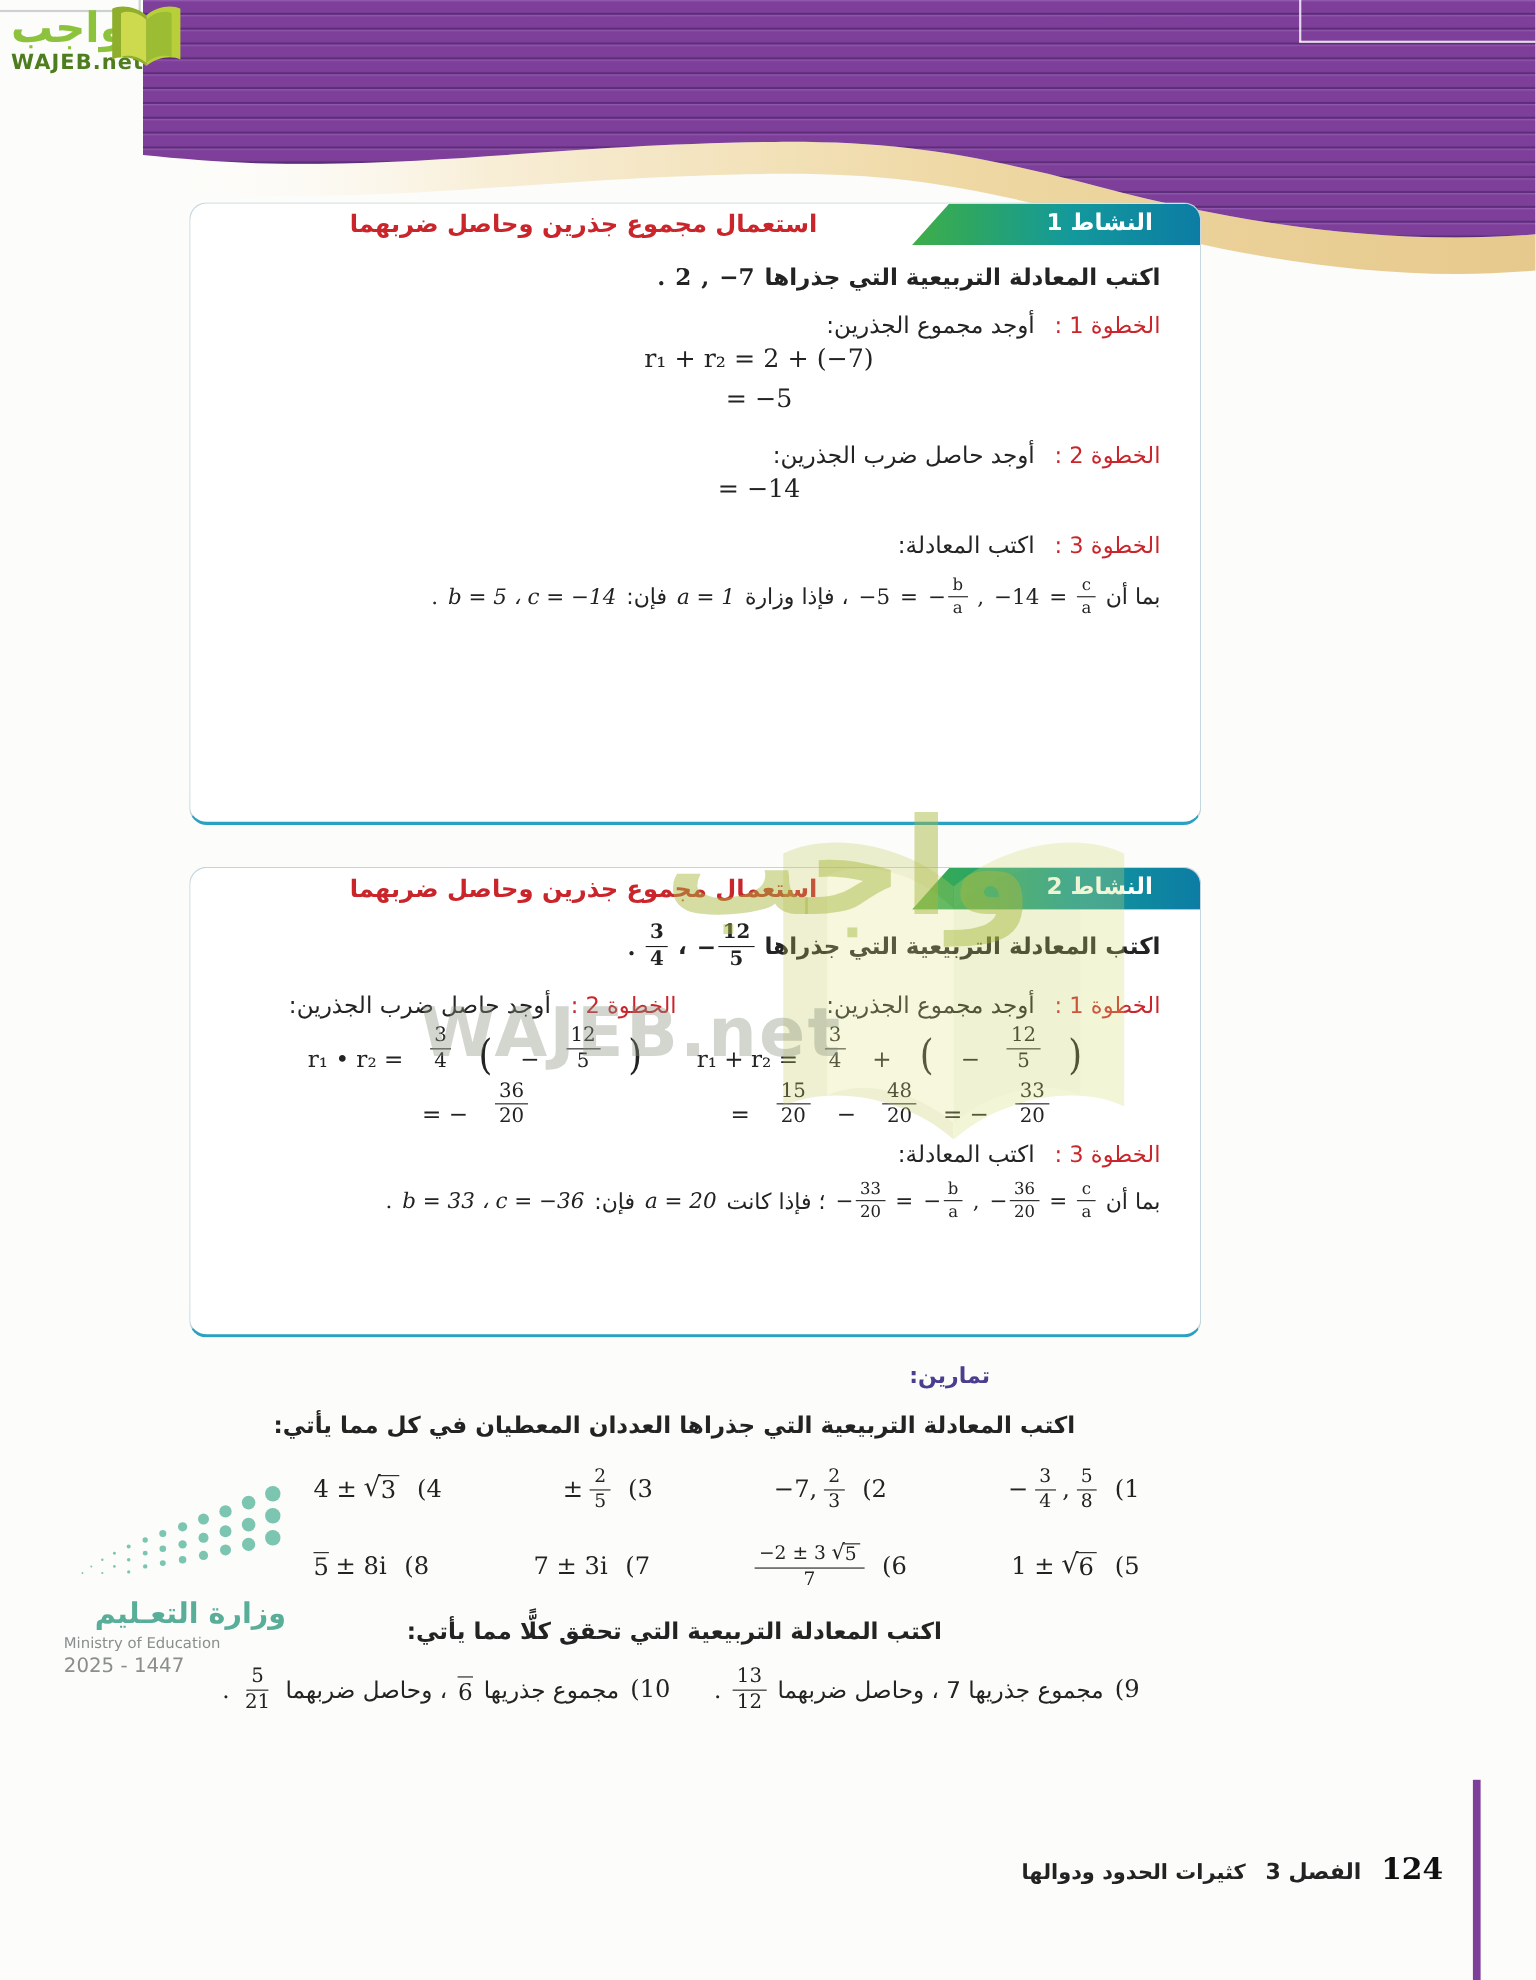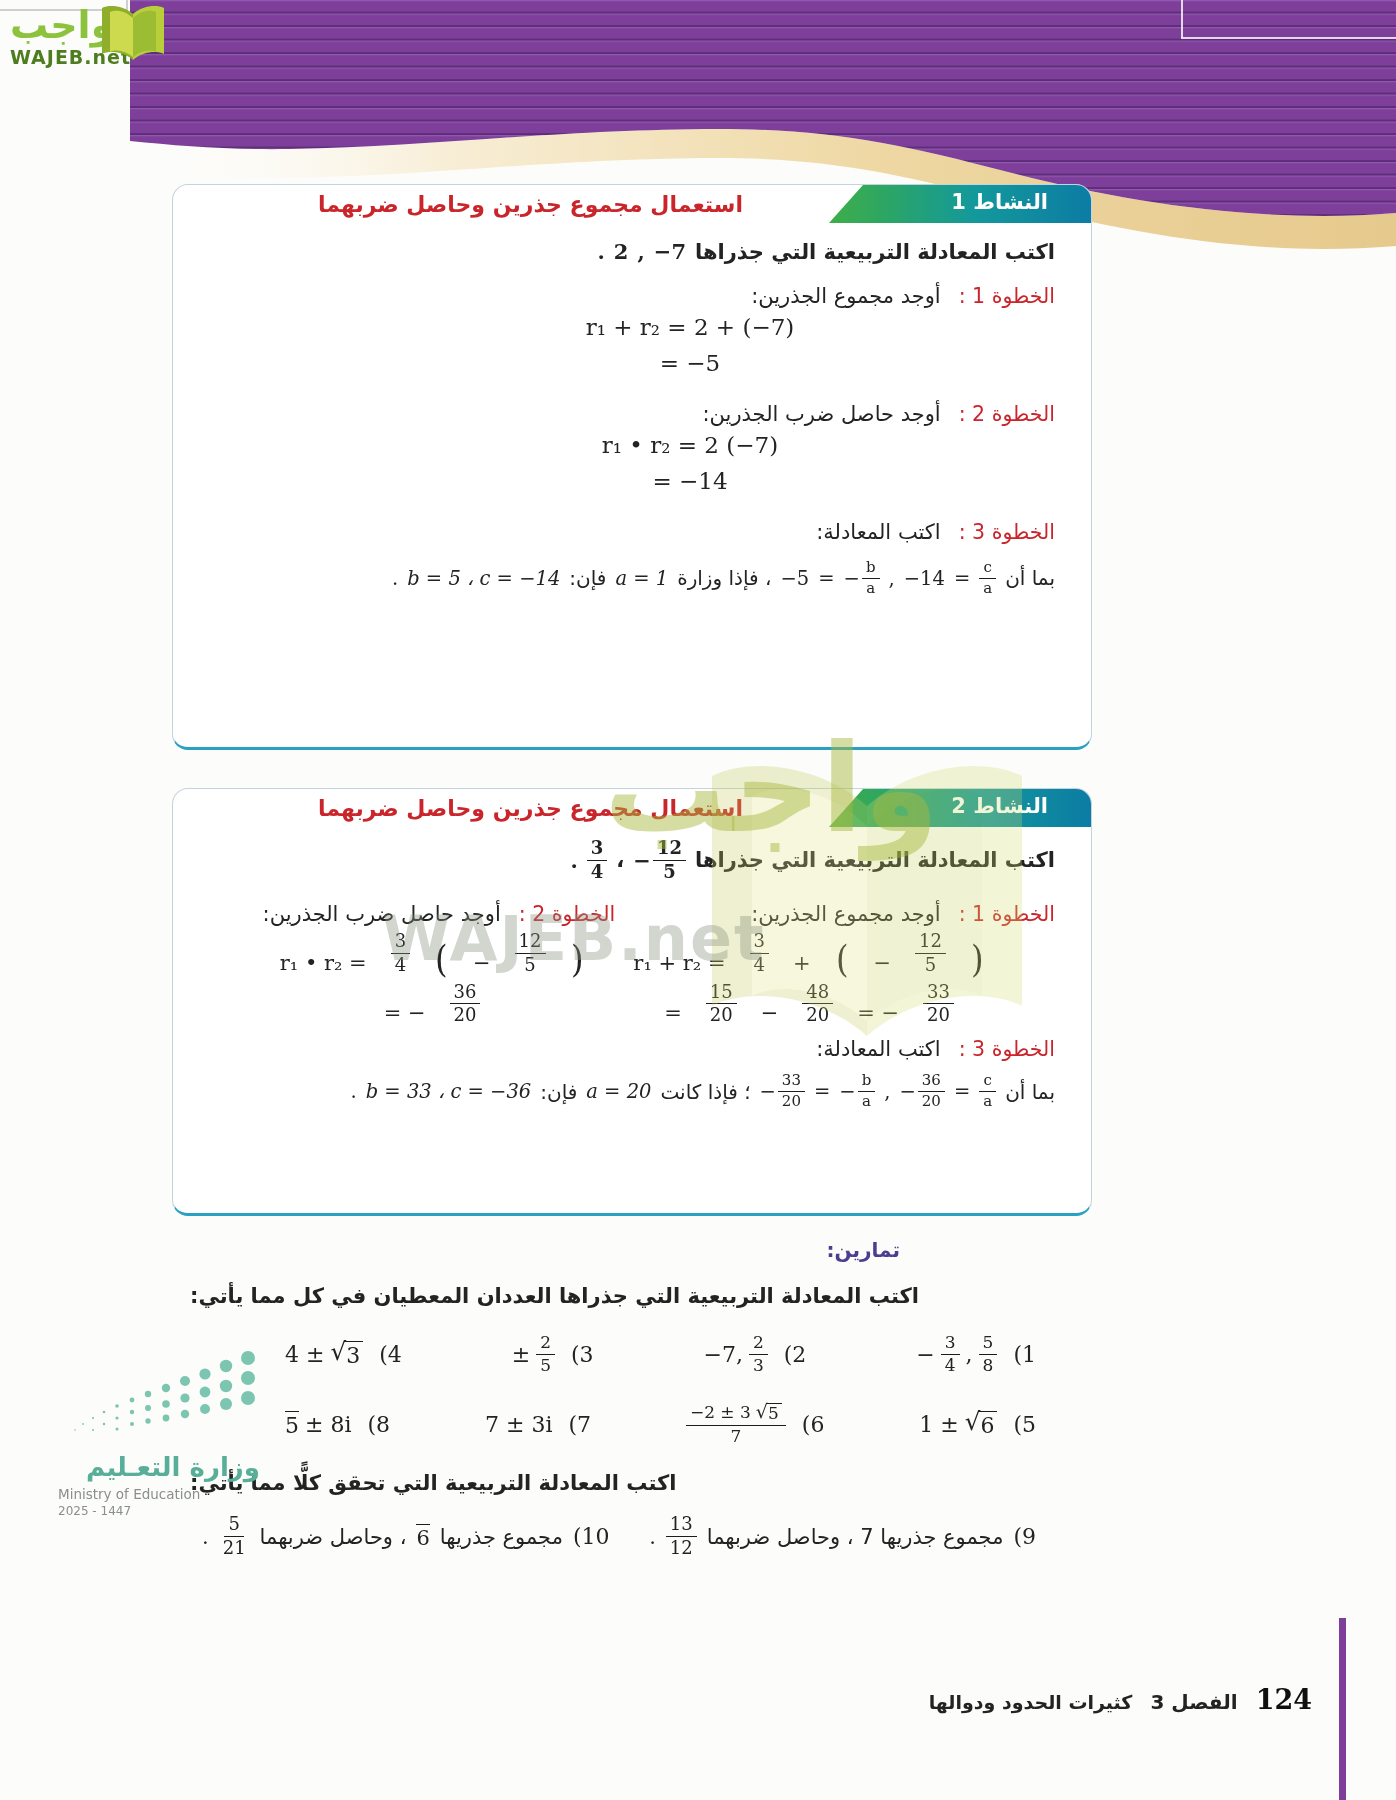--- a/index.html
+++ b/index.html
@@ -65,40 +65,40 @@
 
   
   .wm{position:absolute;inset:0;z-index:6;pointer-events:none}
   .wm-book{position:absolute;left:632px;top:756px;opacity:.28}
   .wm-ar{position:absolute;left:604px;top:728px;font-size:122px;font-weight:bold;color:rgba(168,183,62,.48);line-height:1}
   .wm-en{position:absolute;left:382px;top:902px;font-size:62px;font-weight:bold;color:rgba(139,146,129,.38);letter-spacing:2px}
 
   
   .ex{position:absolute;left:190px;top:1238px;width:846px;z-index:3;direction:rtl}
   .ex-heading{color:#4b3d8f;font-weight:bold;font-size:20px;margin:0 136px 0 0}
-  .instr{font-size:21px;font-weight:bold;margin:22px 0 0;direction:rtl;text-align:left}
+  .instr{font-size:21px;font-weight:bold;margin:22px 0 0;direction:rtl;text-align:center}
   .exrow{display:flex;direction:rtl;justify-content:space-between;align-items:center;margin-top:26px;padding-left:95px}
   .exrow.r3{padding-left:12px;margin-top:20px}
   .exitem{display:flex;direction:rtl;align-items:center;gap:16px}
   .exnum{direction:ltr;unicode-bidi:isolate;font-family:"DejaVu Serif","DejaVu Sans",serif;font-size:22px}
   .exval{display:flex;direction:ltr;align-items:center;gap:6px;font-family:"DejaVu Serif","DejaVu Sans",serif;font-size:22px}
   .exitem .frac{font-size:17px}
   .sqrt{display:inline-flex;align-items:flex-start;direction:ltr}
   .rs{font-size:1.12em;line-height:1;margin-right:-2px;transform:translateY(-1px)}
   .rb{border-top:1.7px solid #1c1c1c;padding:1px 3px 0 2px}
   .ov{border-top:1.7px solid #1c1c1c;padding-top:1px}
   .nflex{display:flex;align-items:center;gap:5px}
   .wordy{display:flex;direction:rtl;align-items:center;gap:10px;font-size:21px}
   .wordy .ar{font-family:"DejaVu Sans",sans-serif}
 
   
   .ministry{position:absolute;left:58px;top:1346px;width:230px;z-index:3}
   .moe-ar{color:#58ae99;font-weight:bold;font-size:26px;direction:rtl;text-align:center;margin-top:6px;letter-spacing:-1px}
   .moe-en{color:#8a8f8d;font-size:13.5px;margin-top:4px}
-  .moe-years{color:#8a8f8d;font-size:12px;margin-top:2px}
+  .moe-years{color:#8a8f8d;font-size:18px;margin-top:2px}
   .footer{position:absolute;top:1684px;right:84px;display:flex;direction:rtl;align-items:baseline;gap:18px;z-index:3}
   .pageno{font-size:27px;font-weight:bold;color:#101010;font-family:"DejaVu Serif","DejaVu Sans",serif}
   .chap{font-size:20px;font-weight:bold;direction:rtl}
   .chaptitle{font-size:19px;font-weight:bold;direction:rtl}
   .pbar{position:absolute;right:50px;top:1618px;width:7px;height:182px;background:#7d3f99;z-index:3}
 </style>
 </head>
 <body>
 
 <svg class="banner" width="1396" height="262" viewBox="0 0 1396 262">
@@ -150,21 +150,20 @@
     <div class="steprow">
       <span class="steplabel">الخطوة 1 :</span>
       <span class="steptext">أوجد مجموع الجذرين:</span>
     </div>
     <p class="eq">r₁ + r₂ = 2 + (−7)</p>
     <p class="eq last">= −5</p>
     <div class="steprow">
       <span class="steplabel">الخطوة 2 :</span>
       <span class="steptext">أوجد حاصل ضرب الجذرين:</span>
     </div>
-    <p class="eq">r₁ • r₂ = 2 (−7)</p>
     <p class="eq last">= −14</p>
     <div class="steprow" style="margin-bottom:16px">
       <span class="steplabel">الخطوة 3 :</span>
       <span class="steptext">اكتب المعادلة:</span>
     </div>
     <div class="since">
       <span class="ar">بما أن</span>
       <span class="frac sm">
           <span class="num">c</span>
           <span class="den">a</span>

